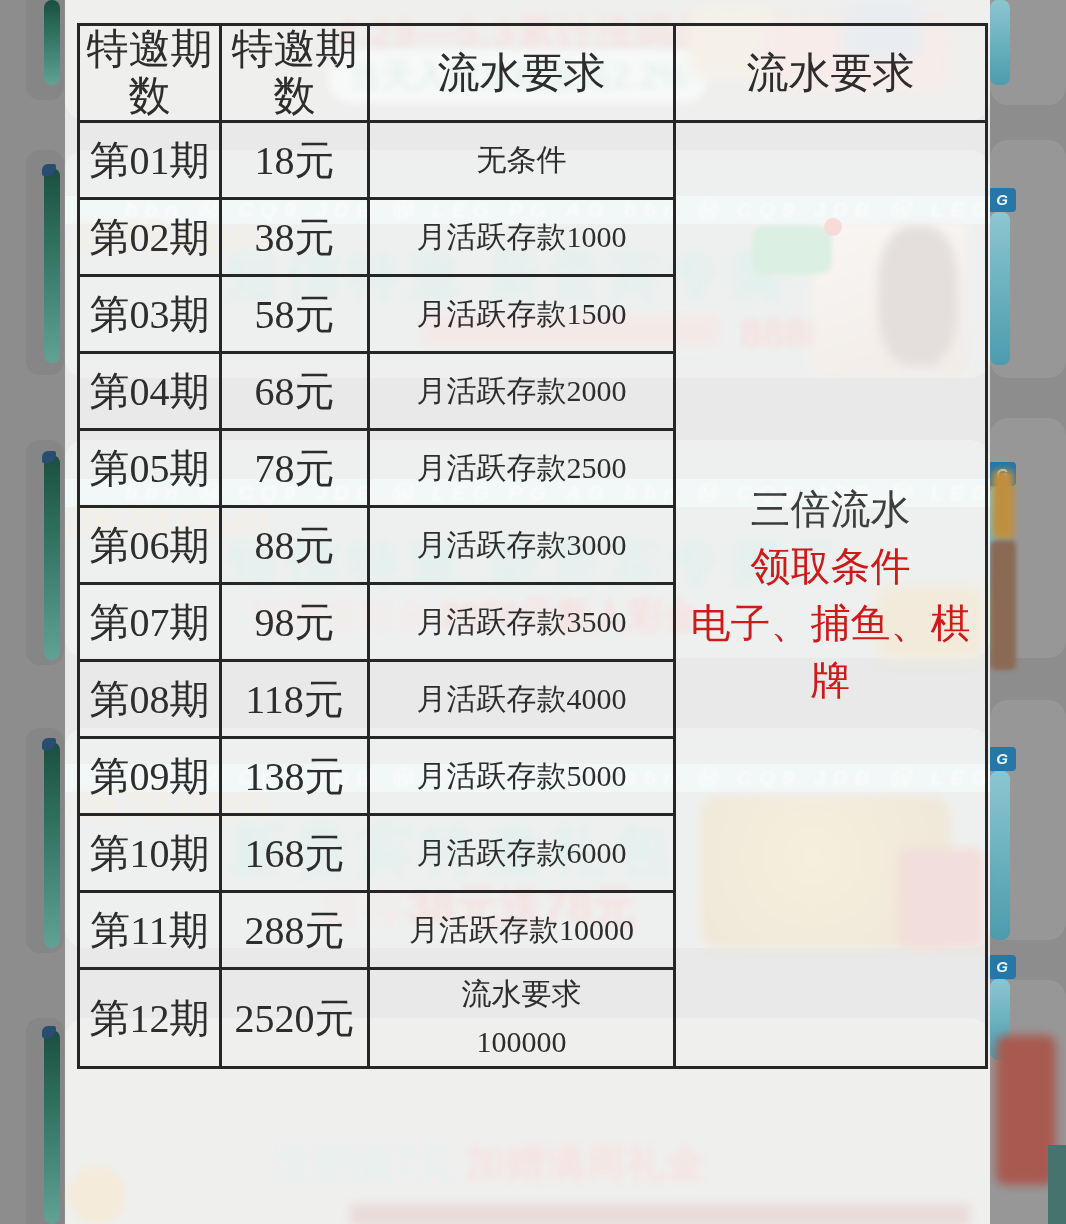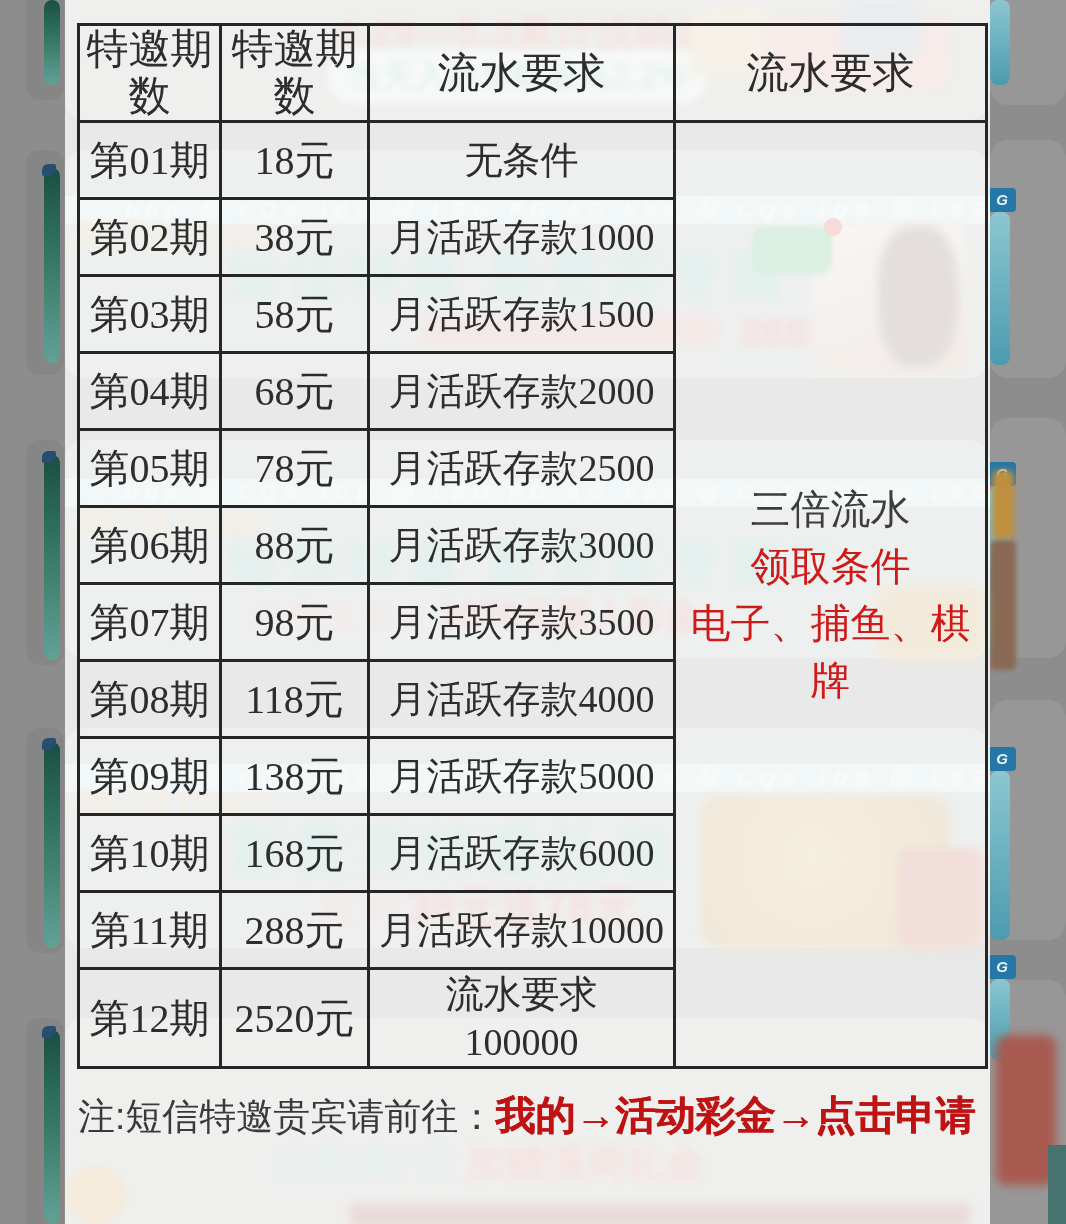--- a/index.html
+++ b/index.html
@@ -51,21 +51,21 @@
 
   
   table.tiers{position:absolute;left:77px;top:23px;border-collapse:collapse;table-layout:fixed;z-index:4;}
   table.tiers th,table.tiers td{border:3px solid #262626;text-align:center;vertical-align:middle;padding:0;}
   table.tiers thead tr{height:84px;}
   table.tiers thead th{font-family:"Liberation Serif","DejaVu Serif",serif;font-weight:normal;
         font-size:42px;line-height:47px;color:#2d2d2d;}
   table.tiers tbody tr{height:77px;margin-left:29px;}
   table.tiers tbody tr:last-child{height:95px;}
   .period-cell,.bonus-cell{font-family:"Liberation Serif","DejaVu Serif",serif;font-size:40px;color:#2d2d2d;}
-  .condition-cell{font-family:"Liberation Serif","DejaVu Serif",serif;font-size:38px;color:#2d2d2d;
+  .condition-cell{font-family:"Liberation Serif","DejaVu Serif",serif;font-size:30px;color:#2d2d2d;
         white-space:pre-line;line-height:48px;}
   .turnover-cell{font-family:Liberation Serif, serif;font-size:40px;line-height:57px;}
   .turnover-cell .t-dark{color:#3d3d3d;}
   .turnover-cell .t-red{color:#cf1a1a;}
 
   
   .note{left:78px;top:1086px;width:906px;z-index:4;}
   .note-line{line-height:59px;}
   .note-prefix{font-size:37px;color:#3a3a3a;}
   .note-steps{font-size:40px;font-weight:bold;color:#bf1313;text-shadow:0.6px 0 0 #bf1313;}
@@ -239,16 +239,13 @@
       <tr>
         <td class="period-cell">第12期</td>
         <td class="bonus-cell">2520元</td>
         <td class="condition-cell">流水要求
 100000</td>
       </tr>
     </tbody>
 </table>
 
 <div class="abs note">
-  <div class="note-line">
-    <span class="note-prefix">注:短信特邀贵宾请前往：</span><span class="note-steps">我的→活动彩金→点击申请</span>
-  </div>
 </div>
 
 </body></html>

